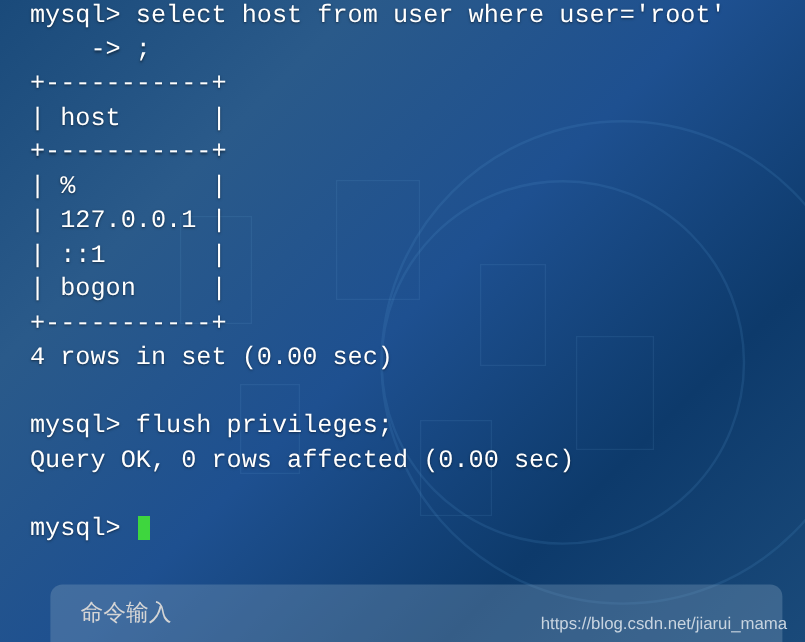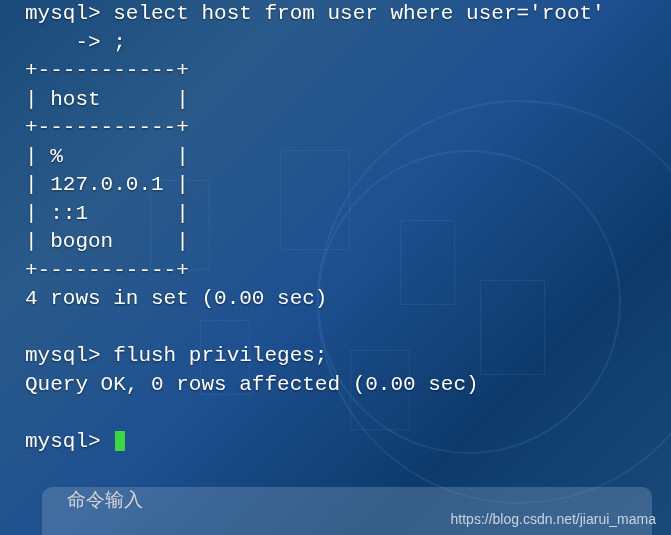--- a/index.html
+++ b/index.html
@@ -85,20 +85,21 @@
       display: flex;
       align-items: center;
       z-index: 3;
     }
     .bottom-label {
       position: absolute;
       left: 42px;
       bottom: 0;
       height: 48px;
       display: flex;
+      align-items: center;
       padding: 0 25px;
       background: rgba(130, 160, 190, 0.35);
       color: #d5d5d5;
       font-family: 'Microsoft YaHei', sans-serif;
       font-size: 19px;
       border-radius: 10px 10px 0 0;
       width: 610px;
     }
     .watermark {
       position: absolute;

